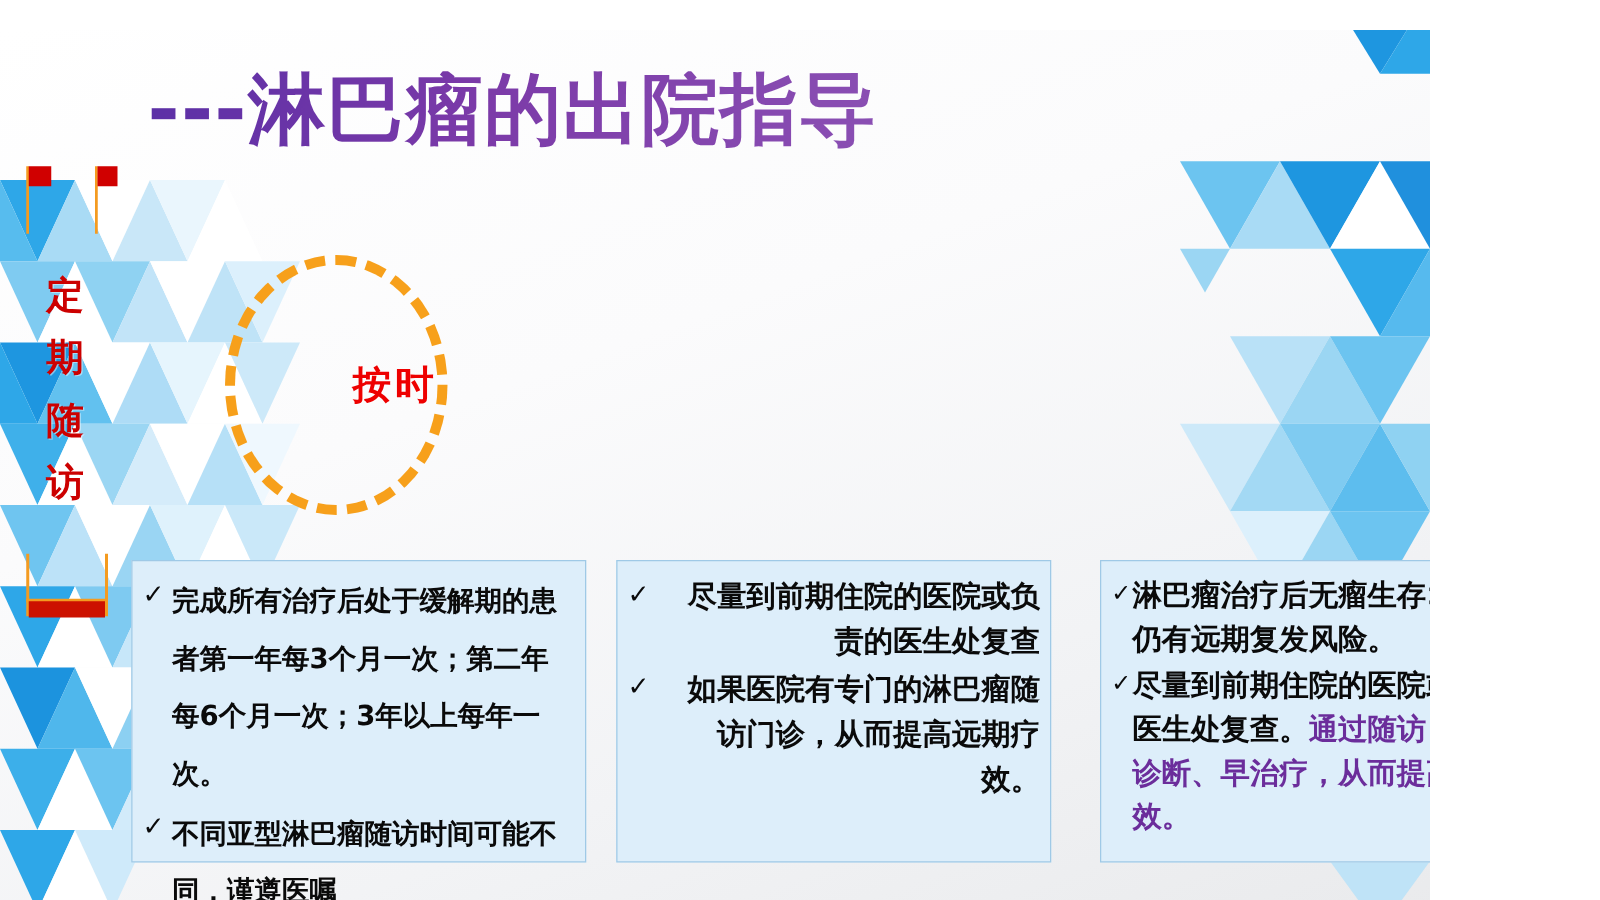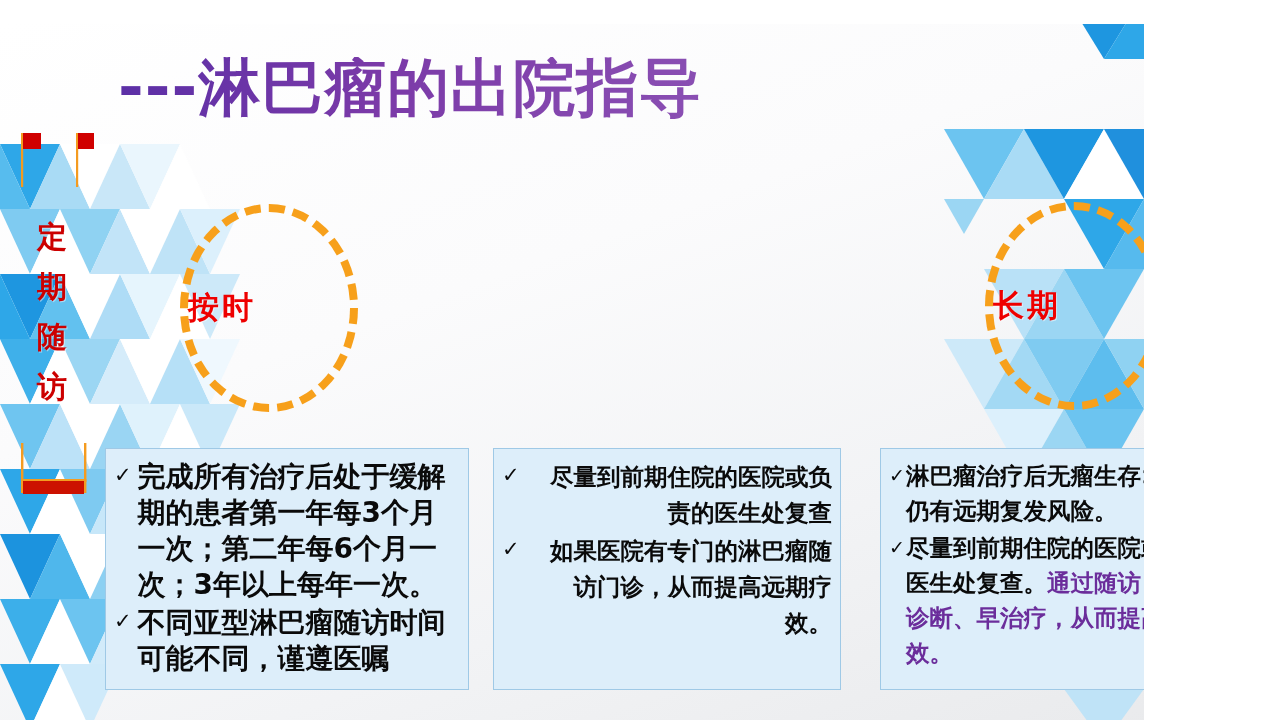--- a/index.html
+++ b/index.html
@@ -42,21 +42,21 @@
 
   
   #bracket-top{position:absolute;left:12px;top:105px;width:84px;height:62px;}
   #bracket-bottom{position:absolute;left:12px;top:415px;width:84px;height:62px;}
 
   
   .circle{
     position:absolute;width:178px;height:208px;
     border:8px dashed #F7A01B;border-radius:50%;
     box-sizing:border-box;
-    display:flex;align-items:center;justify-content:flex-start;
+    display:flex;align-items:center;justify-content:flex-end;
   }
   .circle .clabel{
     color:#EE0000;font-weight:bold;font-size:31px;letter-spacing:3px;
     text-shadow:1px 1px 0 rgba(255,255,255,.5);
   }
   #circle-1{left:180px;top:180px;}
   #circle-2{left:570px;top:178px;}
   #circle-3{left:985px;top:178px;}
 
   
@@ -75,21 +75,21 @@
     display:flex;align-items:flex-start;
     font-weight:bold;color:#0a0a0a;
     margin-bottom:2px;
   }
   .chk{
     flex:0 0 auto;font-size:21px;line-height:33px;
     padding-right:6px;font-weight:normal;
   }
   .btext{flex:1 1 auto;font-size:23px;line-height:33px;letter-spacing:0px;}
 
-  #box-1 .btext{font-size:28px;line-height:36px;}
+  #box-1 .btext{font-size:22px;line-height:46px;}
   #box-2 .chk{padding-right:8px;}
   #box-2 .btext{font-size:23.5px;line-height:36px;text-align:right;}
   #box-3 .chk{padding-right:1px;font-size:19px;}
   #box-3 .btext{font-size:23.5px;line-height:35px;}
   .purple{color:#6B2D9B;}
 </style>
 </head>
 <body>
 
 <div id="slide">
@@ -239,23 +239,20 @@
       <rect x="9" y="4" width="2.4" height="50" fill="#F49B20"></rect>
       <rect x="72" y="4" width="2.4" height="50" fill="#F49B20"></rect>
       <rect x="9" y="40" width="65.4" height="3" fill="#F49B20"></rect>
       <rect x="11" y="42" width="61" height="13" fill="#CC1100"></rect>
     </svg>
   </div>
 
   <div class="circle" id="circle-1">
     <span class="clabel">按时</span>
   </div>
-  <div class="circle" id="circle-3">
-    <span class="clabel">长期</span>
-  </div>
 
   <div class="tbox" id="box-1">
     <div class="bullet">
       <span class="chk">✓</span>
       <span class="btext">完成所有治疗后处于缓解期的患者第一年每3个月一次；第二年每6个月一次；3年以上每年一次。</span>
     </div>
     <div class="bullet">
       <span class="chk">✓</span>
       <span class="btext">不同亚型淋巴瘤随访时间可能不同，谨遵医嘱</span>
     </div>

